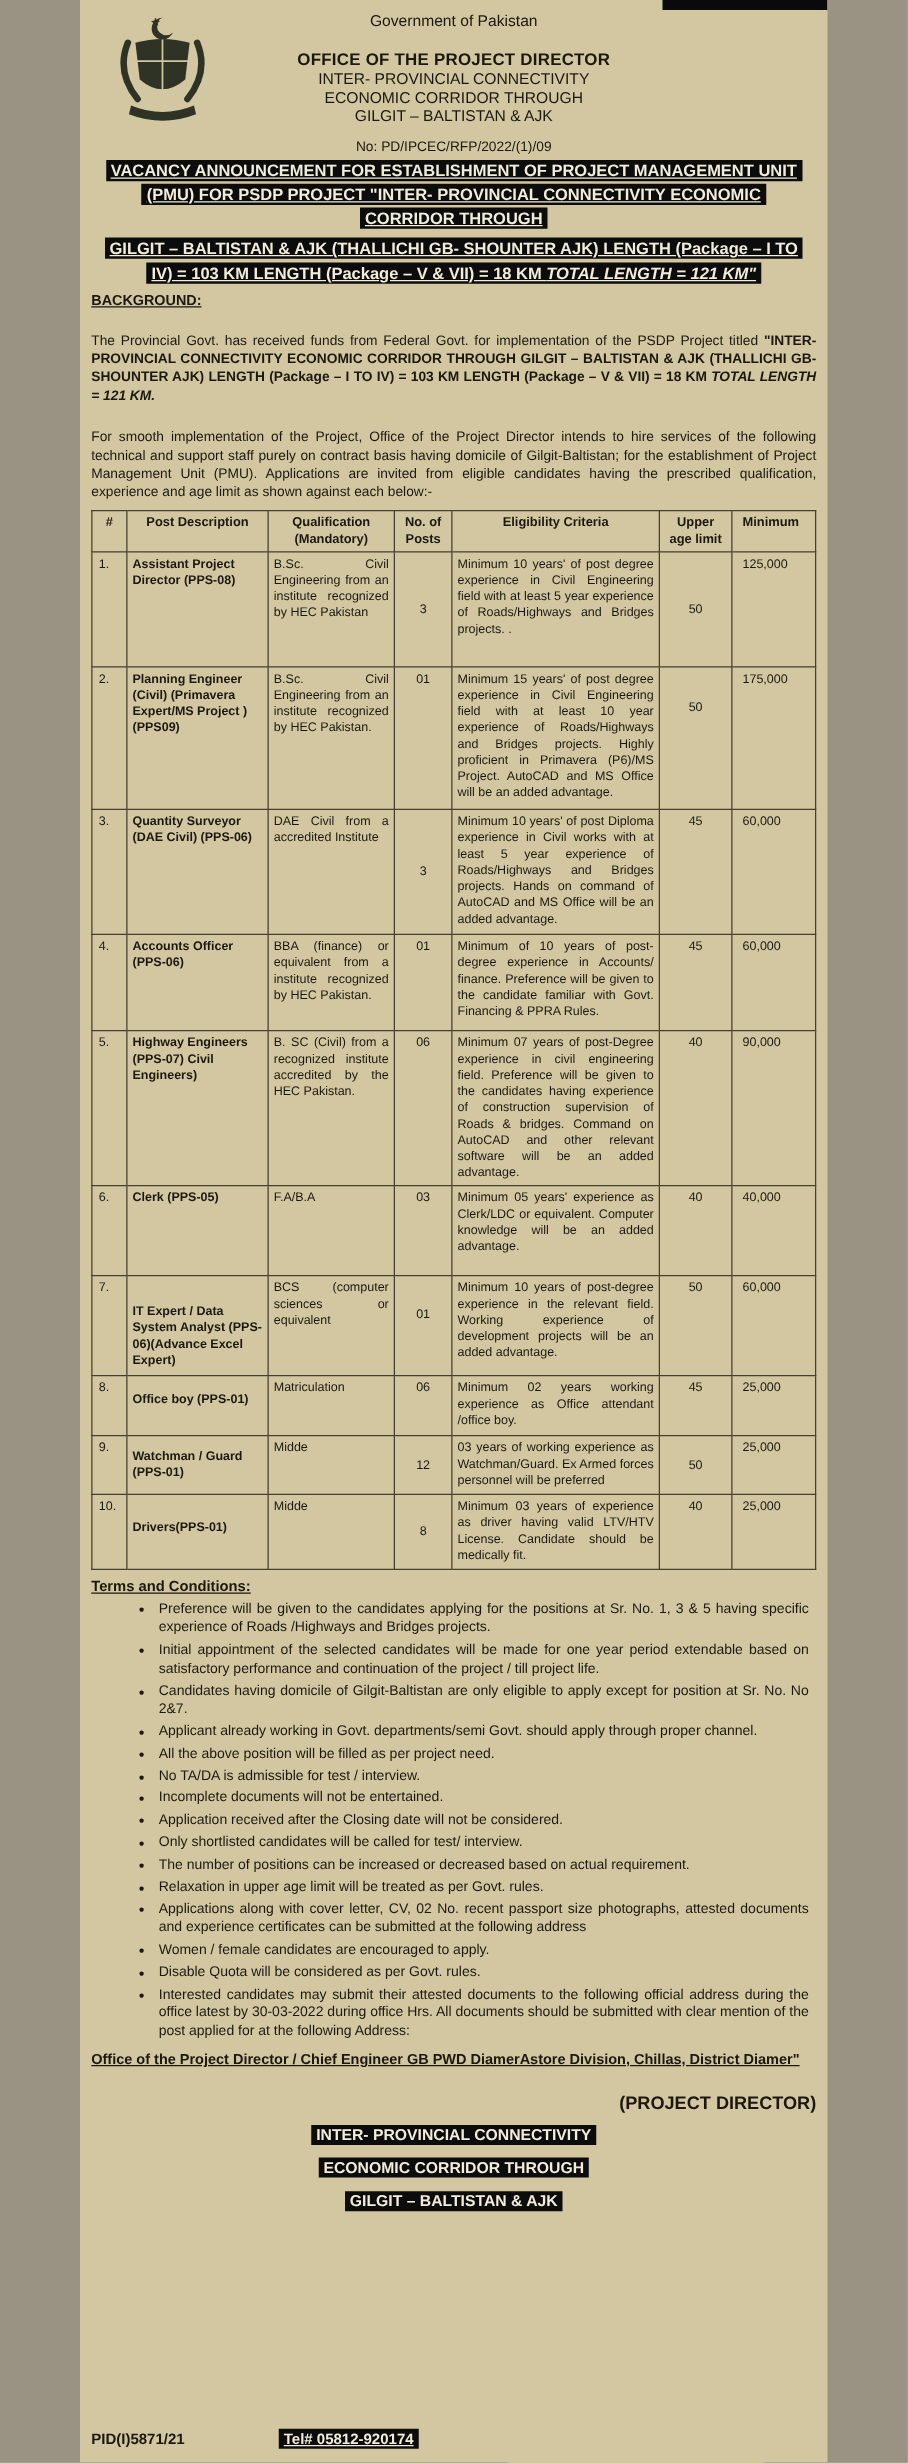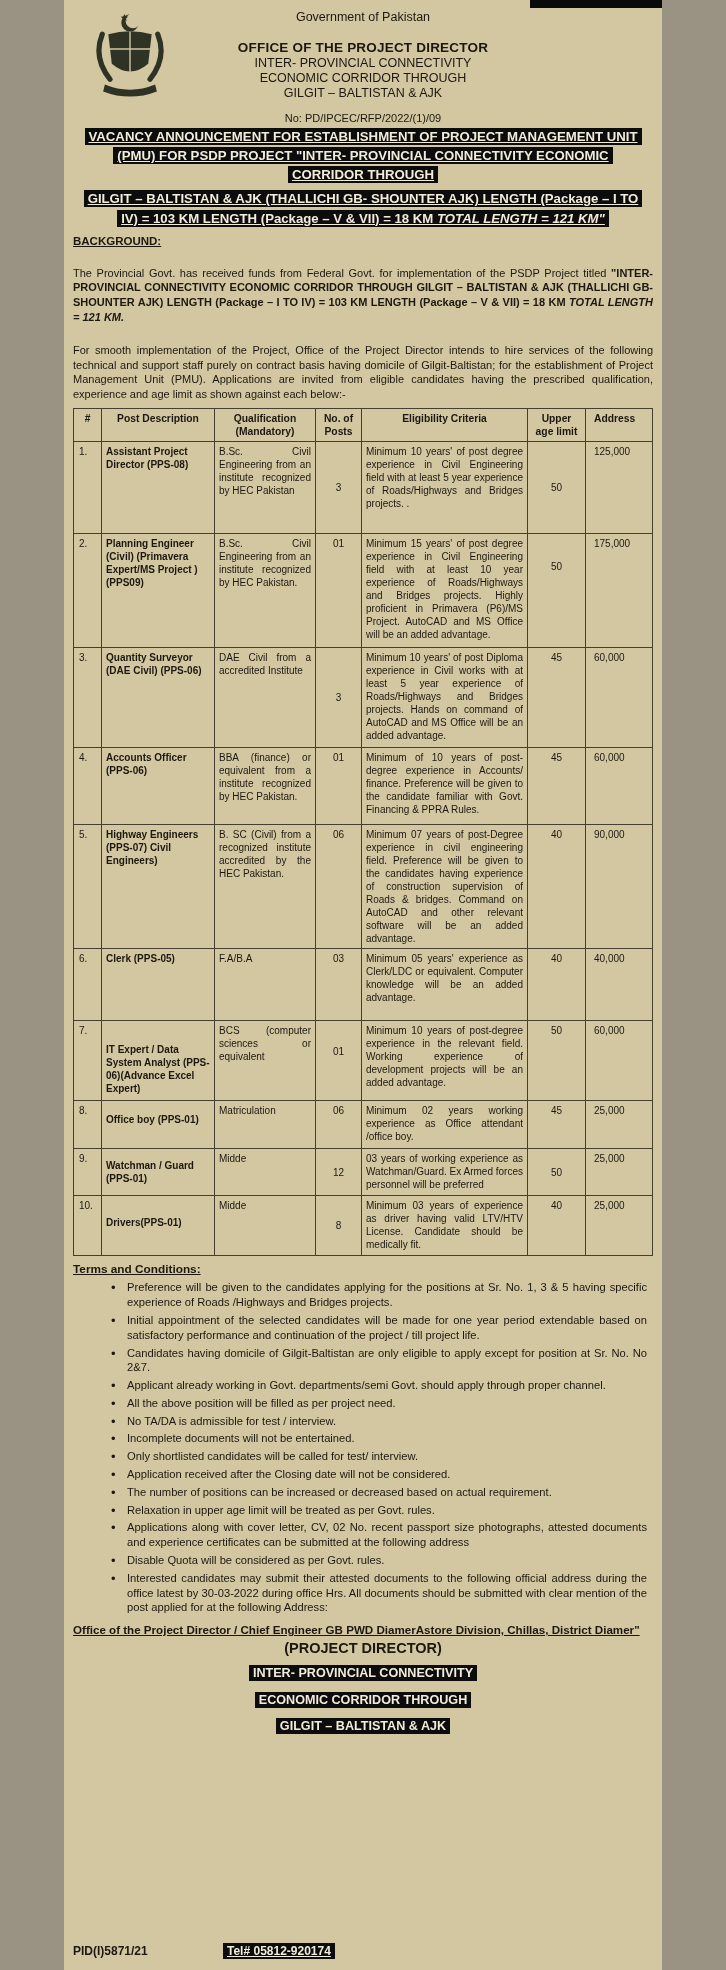--- a/index.html
+++ b/index.html
@@ -70,21 +70,21 @@
 
   
   .terms { margin-top:6px; font-size:11.2px; }
   .terms-heading { font-weight:bold; text-decoration:underline; font-size:11.8px; }
   .terms ul { list-style:none; margin:4px 0 0 38px; padding-right:6px; }
   .terms li { position:relative; padding-left:16px; margin-bottom:3px; line-height:1.32; text-align:justify; }
   .terms li::before { content:"\2022"; position:absolute; left:0; top:-1px; font-size:13px; }
 
   
   .footer-address { font-weight:bold; text-decoration:underline; font-size:11.6px; margin-top:5px; }
-  .project-director { text-align:center; font-weight:bold; font-size:14.5px; margin-top:4px; }
+  .project-director { text-align:right; font-weight:bold; font-size:14.5px; margin-top:21px; }
   .footer-hl { text-align:center; font-size:12.6px; font-weight:bold; margin-top:4px; line-height:2.1; }
   .footer-hl .hl { text-decoration:none; }
   .footer-bottom { margin-top:auto; display:flex; align-items:flex-end; font-weight:bold; font-size:12px; }
   .footer-pid { width:150px; text-align:left; }
   .footer-tel-wrap { flex:1; text-align:left; }
   .footer-spacer-r { width:150px; }
 </style>
 </head>
 <body>
 
@@ -135,21 +135,21 @@
         <col>
     </colgroup>
     <thead>
       <tr>
           <th>#</th>
           <th>Post Description</th>
           <th>Qualification (Mandatory)</th>
           <th>No. of Posts</th>
           <th>Eligibility Criteria</th>
           <th>Upper age limit</th>
-          <th>Address</th>
+          <th>Minimum</th>
         </tr>
     </thead>
     <tbody>
         <tr>
           <td class="col-sn">1.</td>
           <td class="col-post">Assistant Project Director (PPS-08)</td>
           <td class="col-qualification">B.Sc. Civil Engineering from an institute recognized by HEC Pakistan</td>
           <td class="col-posts">3</td>
           <td class="col-criteria">Minimum 10 years' of post degree experience in Civil Engineering field with at least 5 year experience of Roads/Highways and Bridges projects. .</td>
           <td class="col-age">50</td>
@@ -242,25 +242,26 @@
   <div class="terms">
     <div class="terms-heading">Terms and Conditions:</div>
     <ul>
         <li>Preference will be given to the candidates applying for the positions at Sr. No. 1, 3 &amp; 5 having specific experience of Roads /Highways and Bridges projects.</li>
         <li>Initial appointment of the selected candidates will be made for one year period extendable based on satisfactory performance and continuation of the project / till project life.</li>
         <li>Candidates having domicile of Gilgit-Baltistan are only eligible to apply except for position at Sr. No. No 2&amp;7.</li>
         <li>Applicant already working in Govt. departments/semi Govt. should apply through proper channel.</li>
         <li>All the above position will be filled as per project need.</li>
         <li>No TA/DA is admissible for test / interview.</li>
         <li>Incomplete documents will not be entertained.</li>
+        <li>Application received after the Closing date will not be considered.</li>
         <li>Only shortlisted candidates will be called for test/ interview.</li>
-        <li>Application received after the Closing date will not be considered.</li>
         <li>The number of positions can be increased or decreased based on actual requirement.</li>
         <li>Relaxation in upper age limit will be treated as per Govt. rules.</li>
         <li>Applications along with cover letter, CV, 02 No. recent passport size photographs, attested documents and experience certificates can be submitted at the following address</li>
+        <li>Women / female candidates are encouraged to apply.</li>
         <li>Disable Quota will be considered as per Govt. rules.</li>
         <li>Interested candidates may submit their attested documents to the following official address during the office latest by 30-03-2022 during office Hrs. All documents should be submitted with clear mention of the post applied for at the following Address:</li>
       </ul>
   </div>
 
   <div class="footer-address">Office of the Project Director / Chief Engineer GB PWD DiamerAstore Division, Chillas, District Diamer"</div>
   <div class="project-director">(PROJECT DIRECTOR)</div>
   <div class="footer-hl">
     <span class="hl">INTER- PROVINCIAL CONNECTIVITY</span><br>
     <span class="hl">ECONOMIC CORRIDOR THROUGH</span><br>

